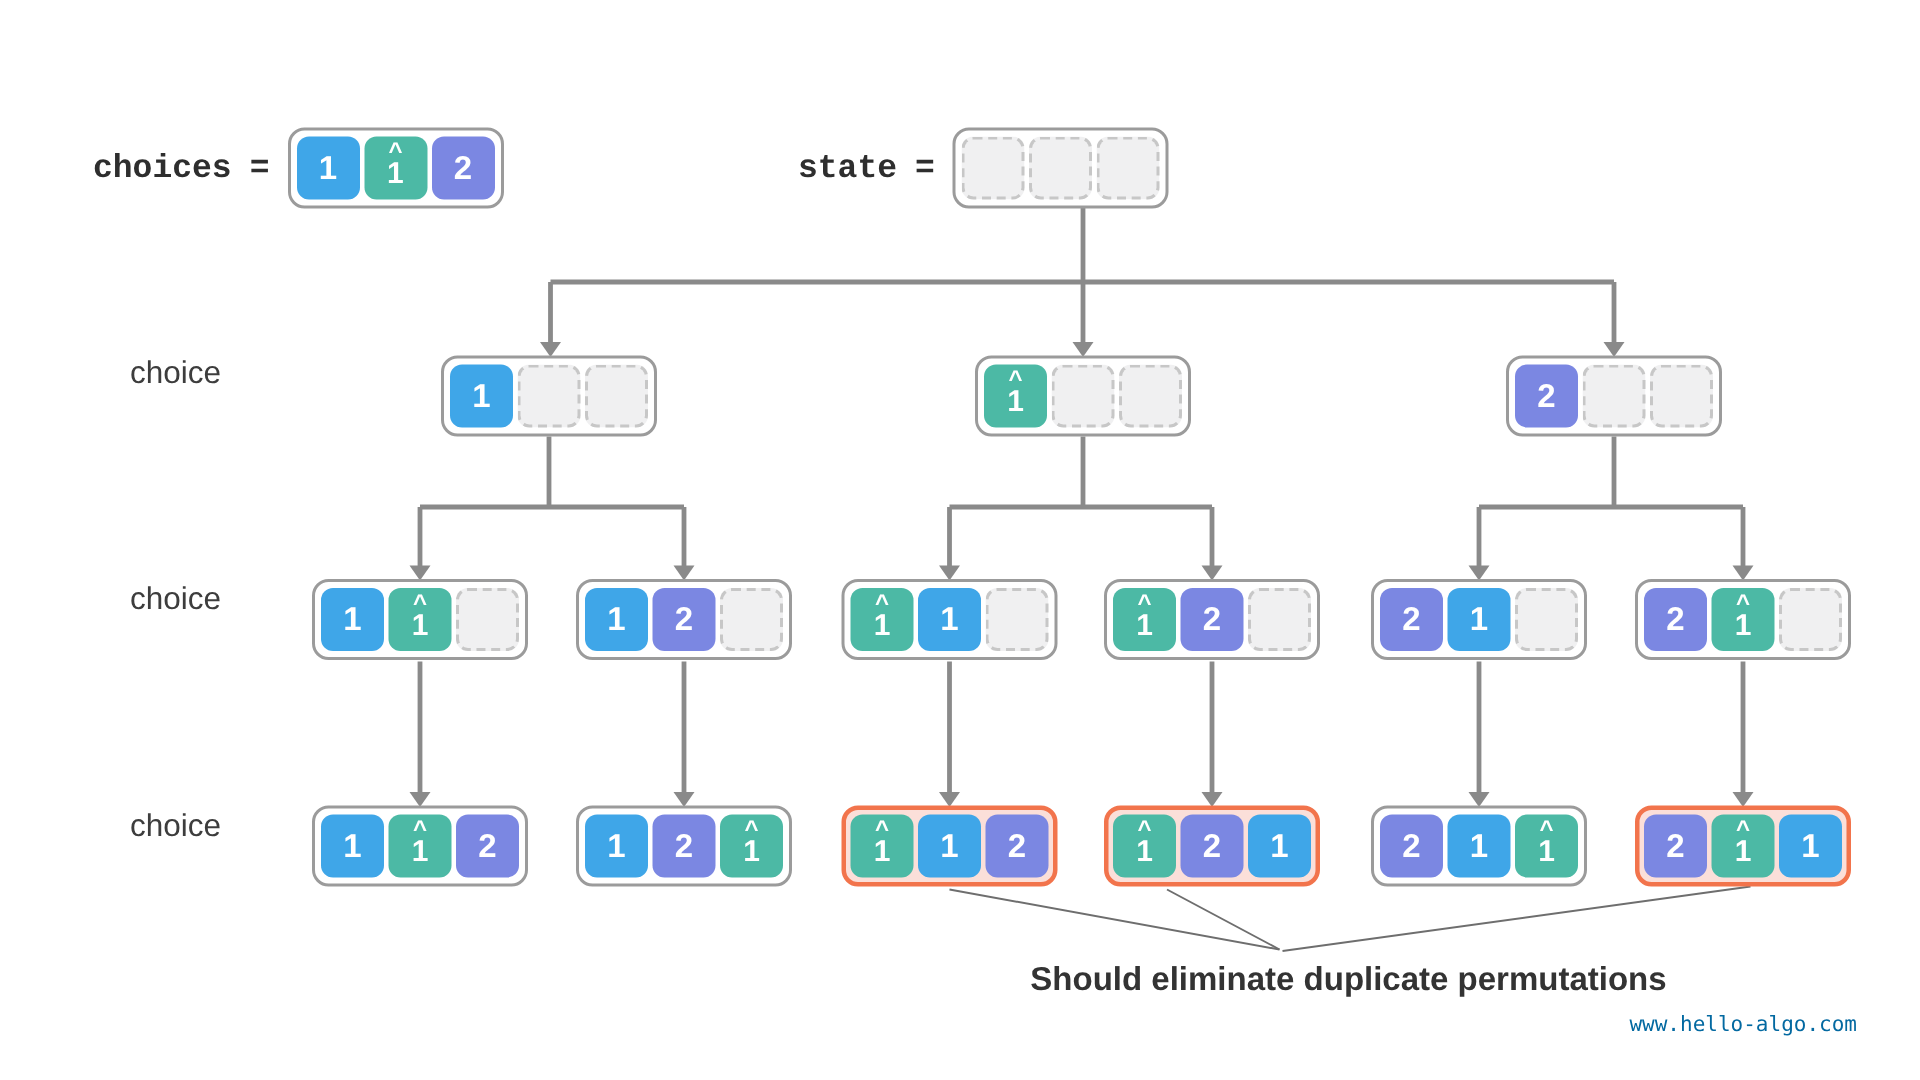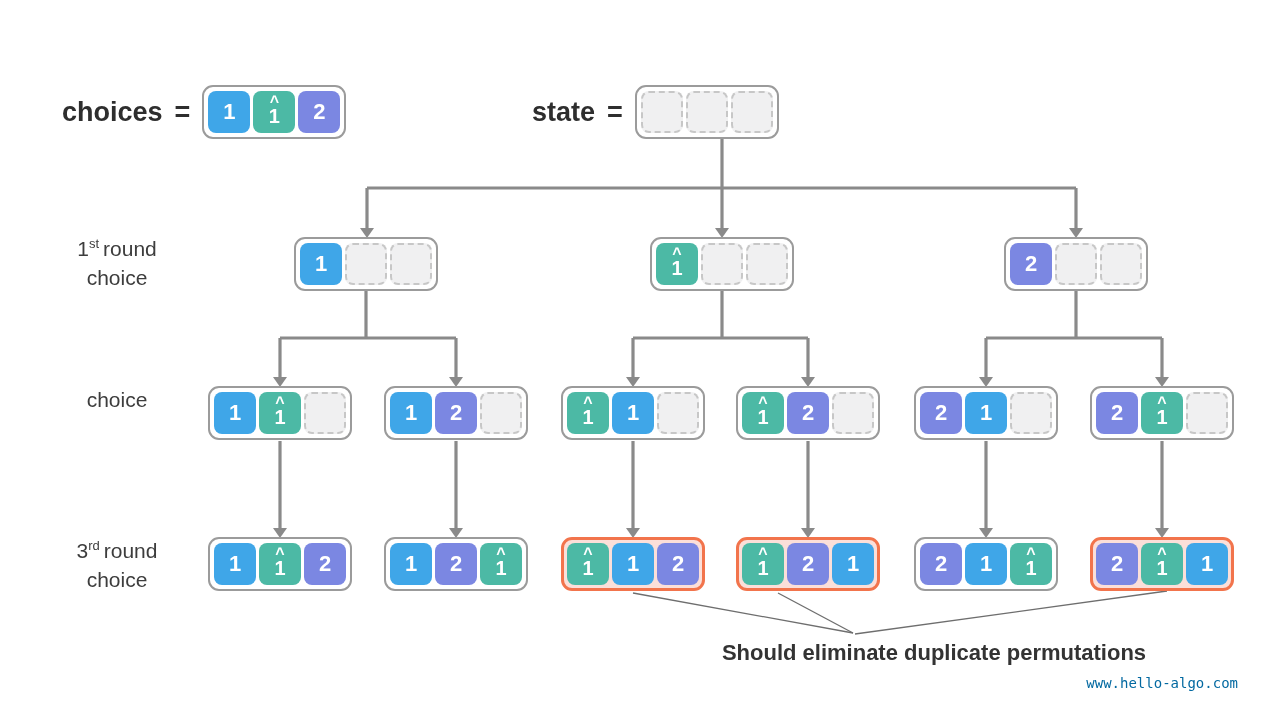--- a/index.html
+++ b/index.html
@@ -22,32 +22,32 @@
         font-size:22px;line-height:22px;box-sizing:border-box;}
   .cell.blue{background:var(--blue);}
   .cell.teal{background:var(--teal);}
   .cell.purple{background:var(--purple);}
   .cell.empty{background:var(--cell-empty);border:2px dashed #C7C7C7;}
   .cell .hat{font-size:16px;line-height:8px;height:9px;display:block;}
   .cell .digit{font-size:20px;line-height:19px;display:block;}
 
   
   .hgroup{position:absolute;top:85px;display:flex;align-items:center;gap:12px;}
-  .code{font-family:Liberation Sans, sans-serif;
-        font-weight:bold;font-size:27px;color:#2E2E2E;}
+  .code{font-family:Liberation Mono, monospace;
+        font-weight:bold;font-size:22px;color:#2E2E2E;}
 
   
   .rowlabel{position:absolute;left:38px;width:158px;text-align:center;
             color:var(--ink);font-size:21px;line-height:29px;}
   .rowlabel sup{font-size:13px;vertical-align:super;line-height:0;}
   .rowlabel .rest{margin-left:4px;}
 
   
   svg.overlay{position:absolute;left:0;top:0;pointer-events:none;}
-  .annotation{position:absolute;left:679px;top:640px;width:510px;text-align:center;
+  .annotation{position:absolute;left:644px;top:640px;width:510px;text-align:center;
               font-weight:bold;font-size:22px;color:#333333;}
   .watermark{position:absolute;right:42px;top:675px;
              font-family:"DejaVu Sans Mono","Liberation Mono",monospace;
              font-size:14px;color:#0369a1;}
 </style>
 </head>
 <body>
 
 <div class="canvas">
 
@@ -100,28 +100,26 @@
     <span class="code">state</span>
     <span class="code">=</span>
     <div class="box">
         <div class="cell empty"></div>
         <div class="cell empty"></div>
         <div class="cell empty"></div>
       </div>
   </div>
 
   <div class="rowlabel" style="top:234px;">
-    <div><span>1</span><sup>st</sup><span class="rest">round</span></div>
     <div>choice</div>
   </div>
   <div class="rowlabel" style="top:385px;">
     <div>choice</div>
   </div>
   <div class="rowlabel" style="top:536px;">
-    <div><span>3</span><sup>rd</sup><span class="rest">round</span></div>
     <div>choice</div>
   </div>
 
   <div class="box node" style="left:294px;top:237px;">
       <div class="cell blue">1</div>
       <div class="cell empty"></div>
       <div class="cell empty"></div>
     </div>
   <div class="box node" style="left:650px;top:237px;">
       <div class="cell teal">

